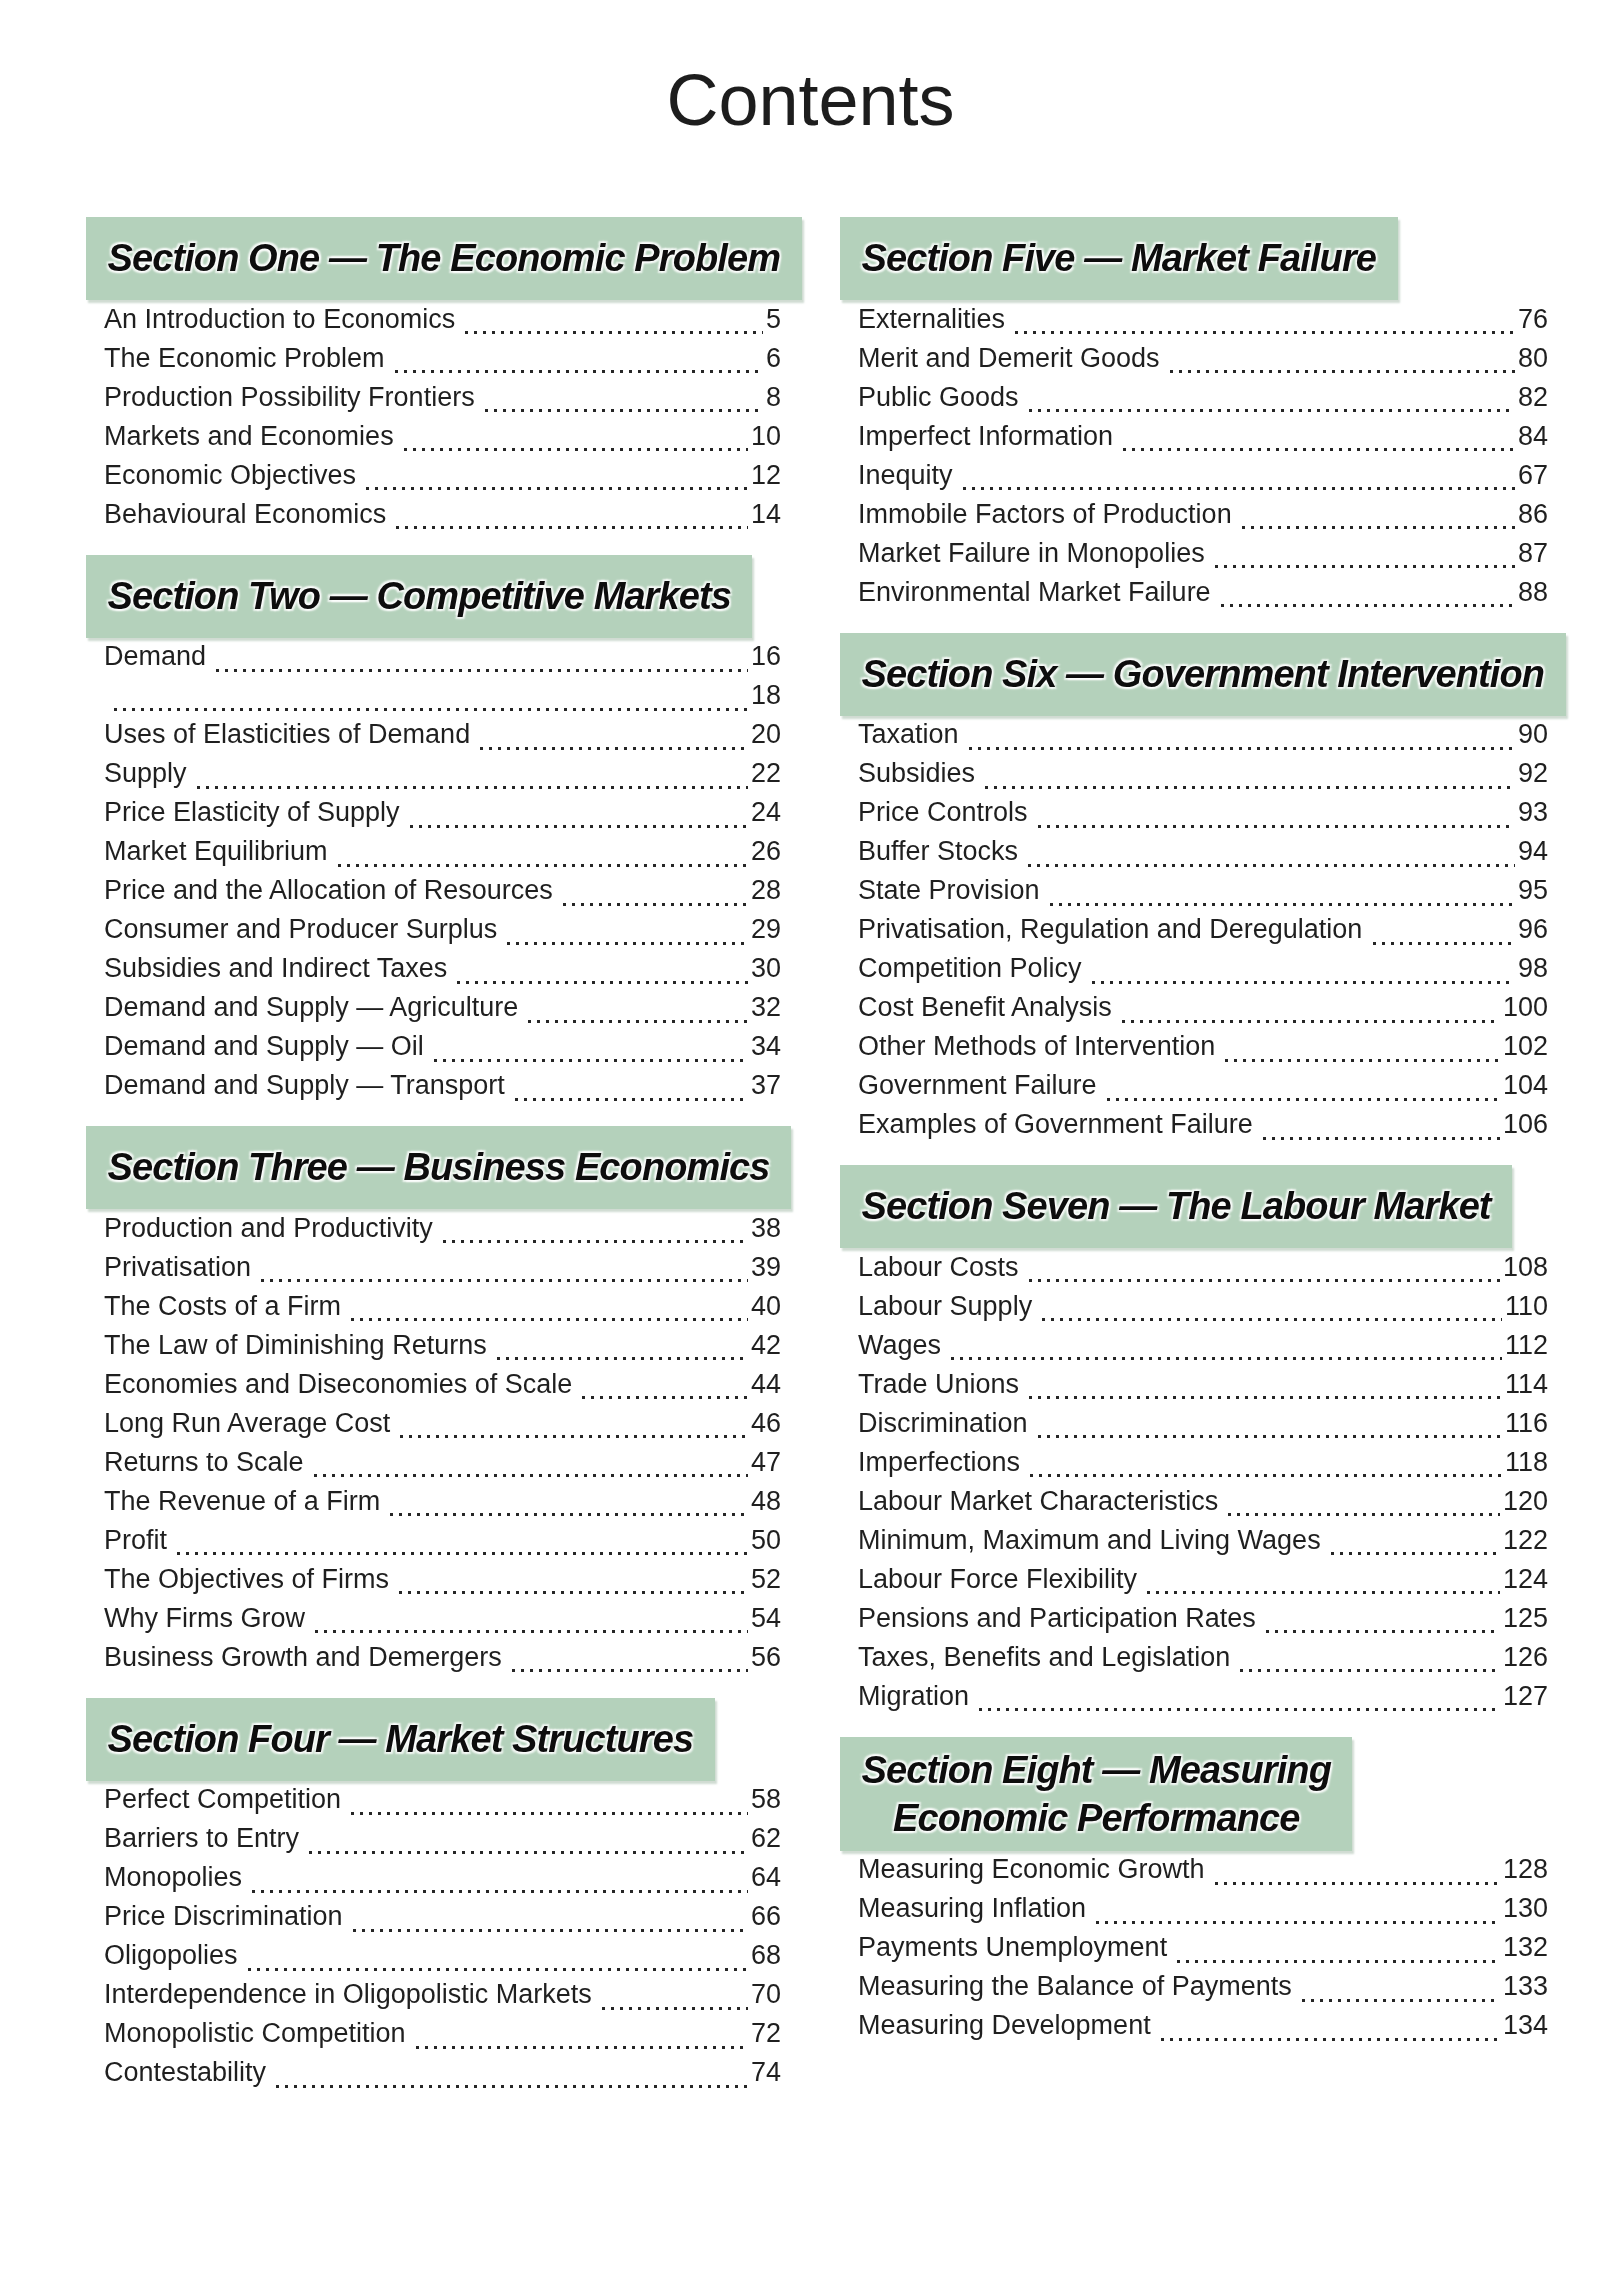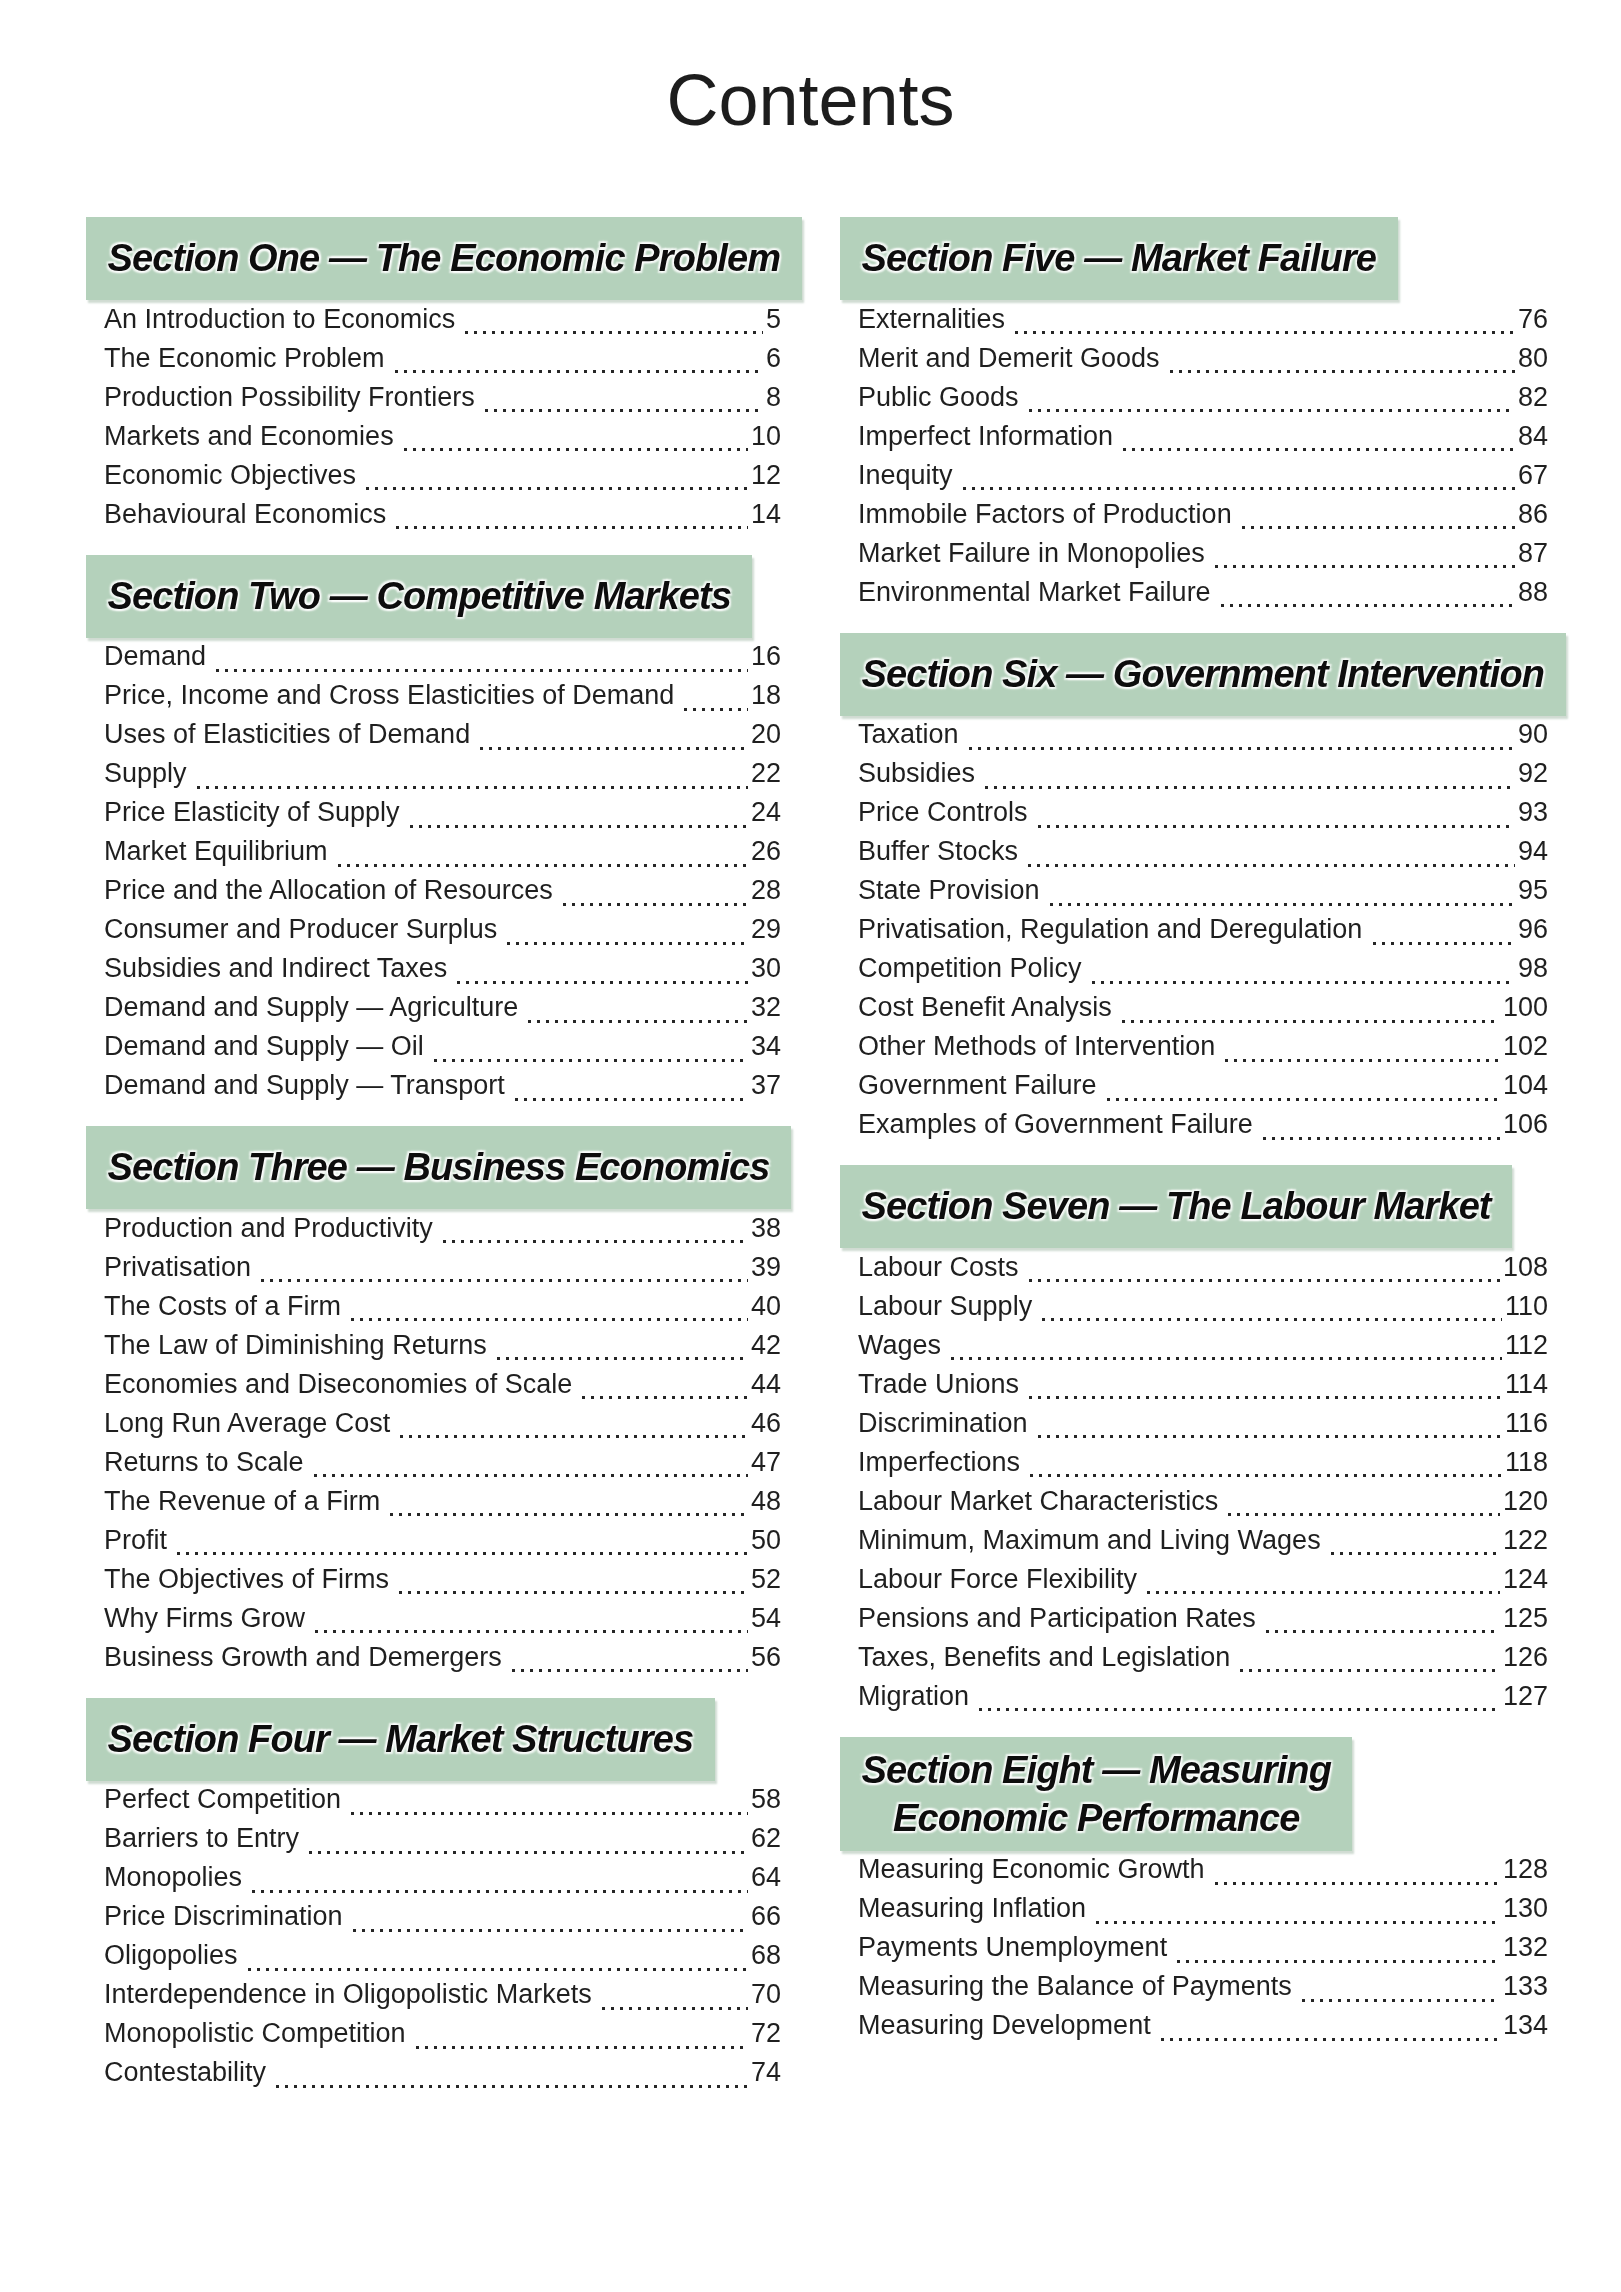--- a/index.html
+++ b/index.html
@@ -120,21 +120,20 @@
             <span class="pg">14</span>
           </div>
         </div></section>
       <section class="toc-section"><div class="sec-header"><div>Section Two — Competitive Markets</div></div><div class="entries">
           <div class="row">
             <span class="lbl">Demand</span>
             <span class="dots"></span>
             <span class="pg">16</span>
           </div>
           <div class="row">
-            <span class="lbl">Price, Income and Cross Elasticities of Demand</span>
             <span class="dots"></span>
             <span class="pg">18</span>
           </div>
           <div class="row">
             <span class="lbl">Uses of Elasticities of Demand</span>
             <span class="dots"></span>
             <span class="pg">20</span>
           </div>
           <div class="row">
             <span class="lbl">Supply</span>

